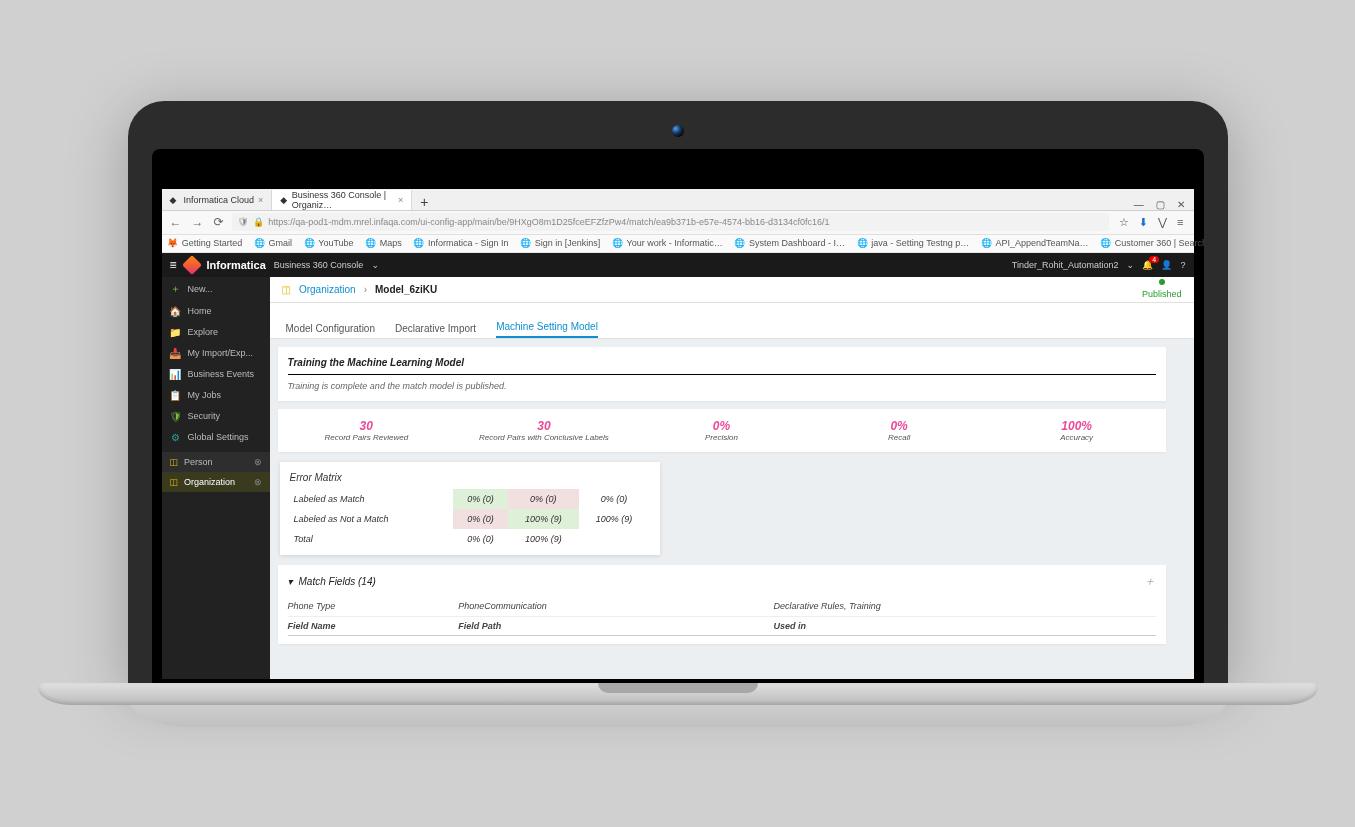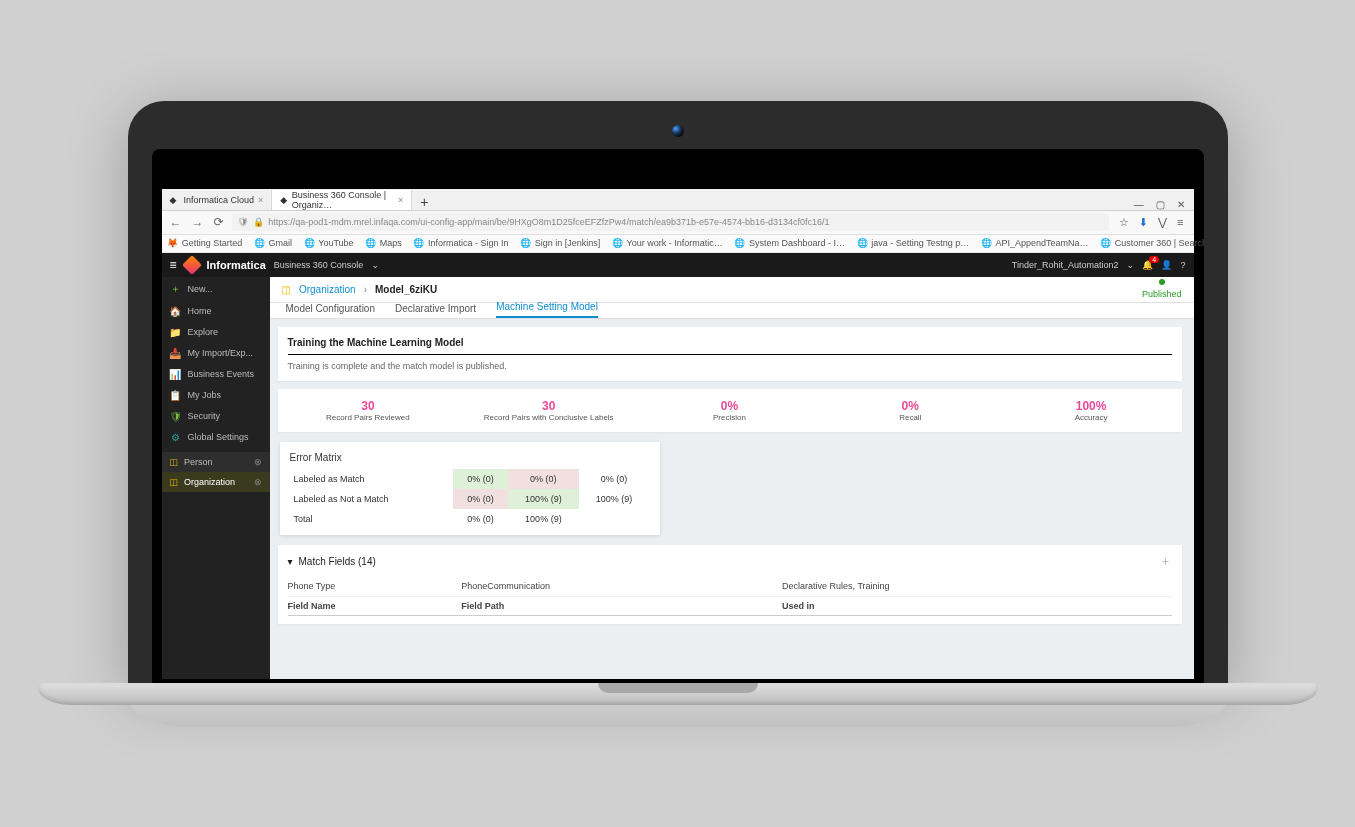--- a/index.html
+++ b/index.html
@@ -150,27 +150,27 @@
     padding: 0 12px; gap: 8px; font-size: 10px;
     border-bottom: 1px solid #e0e0e0;
   }
   .crumb-link { color: #0f8fd1; cursor: pointer; }
   .crumb-sep { color: #888; }
   .crumb-cur { color: #222; font-weight: 600; }
   .pubstat { margin-left: auto; display: flex; align-items: center; gap: 4px; color: #2a9c2a; font-size: 9px; flex-direction: column; }
   .pubdot { width: 6px; height: 6px; background: #2a9c2a; border-radius: 50%; }
   .tabs {
     background: #fff; display: flex; gap: 20px; padding: 0 16px;
-    border-bottom: 1px solid #e0e0e0; height: 16px; align-items: flex-end;
+    border-bottom: 1px solid #e0e0e0; height: 36px; align-items: flex-end;
     font-size: 10px;
   }
   .mtab { padding-bottom: 4px; color: #555; cursor: pointer; }
   .mtab.active { color: #0f8fd1; border-bottom: 2px solid #0f8fd1; }
   .scroll {
-    flex: 1; overflow-y: auto; padding-right: 4px;
+    flex: 1; overflow-y: auto; padding-right: 20px; font-style: italic;
   }
   .scroll::-webkit-scrollbar { width: 8px; }
   .scroll::-webkit-scrollbar-thumb { background: #bbb; border-radius: 4px; }
   .card {
     background: #fff; margin: 8px; padding: 10px;
     box-shadow: 0 1px 2px rgba(0,0,0,.05);
   }
   .card h3 { font-size: 10px; font-weight: 600; color: #222; padding-bottom: 6px; border-bottom: 1px solid #000; }
   .card .note { font-size: 9px; color: #666; padding-top: 6px; }
   .stats {

